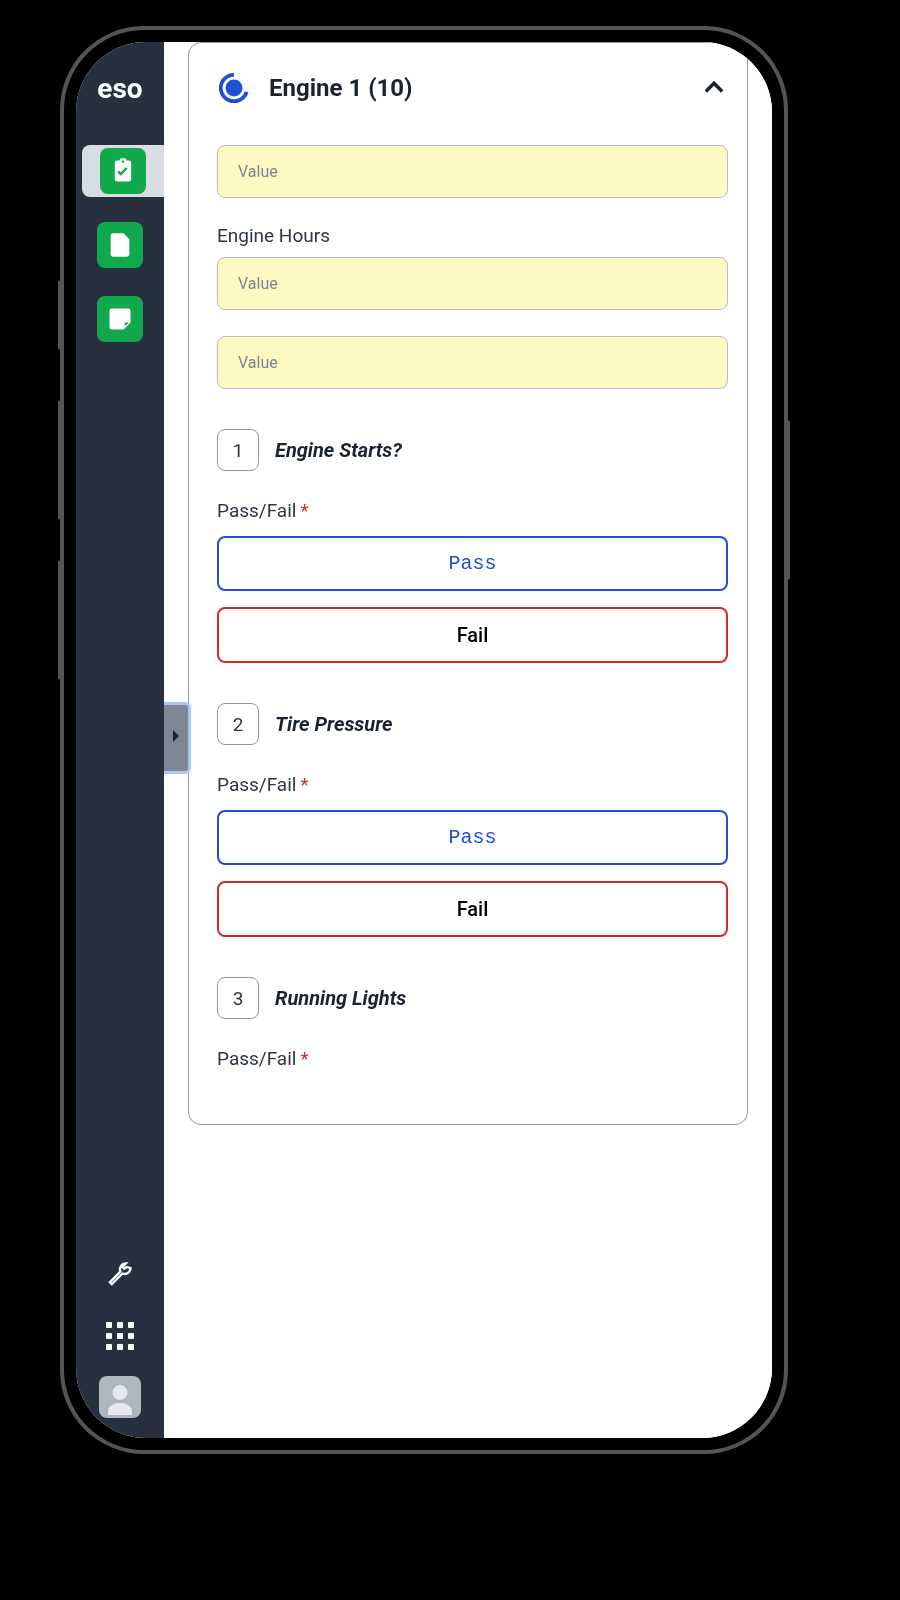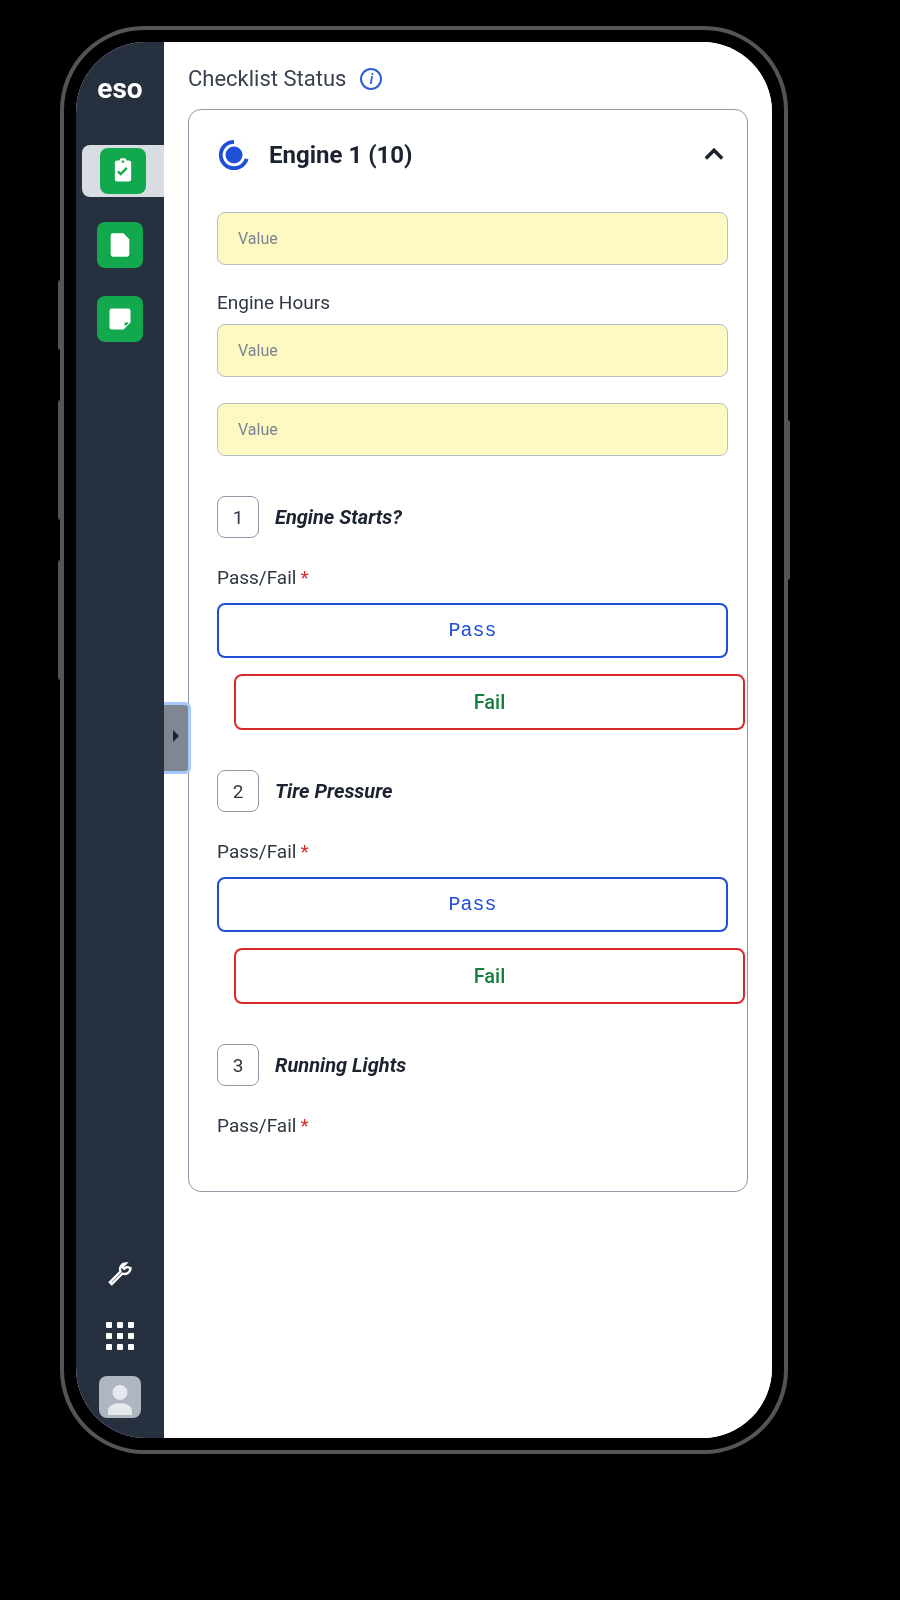--- a/index.html
+++ b/index.html
@@ -209,21 +209,21 @@
     font-size:20px;
     font-weight:500;
     background:#fff;
     border-radius:8px;
     border:2px solid;
     text-align:center;
     cursor:pointer;
     margin-bottom:16px;
   }
   .pf-pass { color:#1f4fd6; border-color:#1f4fd6;font-family:Liberation Mono, monospace; }
-  .pf-fail { color:#15803d; border-color:#d62a2a;margin-left:17px; }
+  .pf-fail { color:#000000; border-color:#d62a2a; }
 
   
   .drawer-handle {
     position:absolute;
     left:-1px;
     top:660px;
     width:28px; height:72px;
     background:#7f8793;
     border:3px solid #a5c9ff;
     border-left:none;
@@ -298,24 +298,20 @@
 
         <div class="avatar">
           <svg viewBox="0 0 24 24">
               <path d="M12 12a5 5 0 1 0-5-5 5 5 0 0 0 5 5zm0 2c-4 0-8 2-8 5v3h16v-3c0-3-4-5-8-5z"></path>
             </svg>
         </div>
       </div>
 
       <div class="main">
 
-        <div class="header">
-          <span>Checklist Status</span>
-          <span class="info-icon">i</span>
-        </div>
 
         <div class="content-scroll">
           <div class="card">
 
             <div class="section-header">
               <span class="progress-ring">
                 <svg viewBox="0 0 36 36">
                   <circle cx="18" cy="18" r="14" stroke="#1f4fd6" stroke-width="4" fill="none"></circle>
                   <circle cx="18" cy="18" r="14" stroke="#fff" stroke-width="5" fill="none" stroke-dasharray="88" stroke-dashoffset="62" stroke-linecap="butt"></circle>
                   <circle cx="18" cy="18" r="9" fill="#1f4fd6"></circle>

